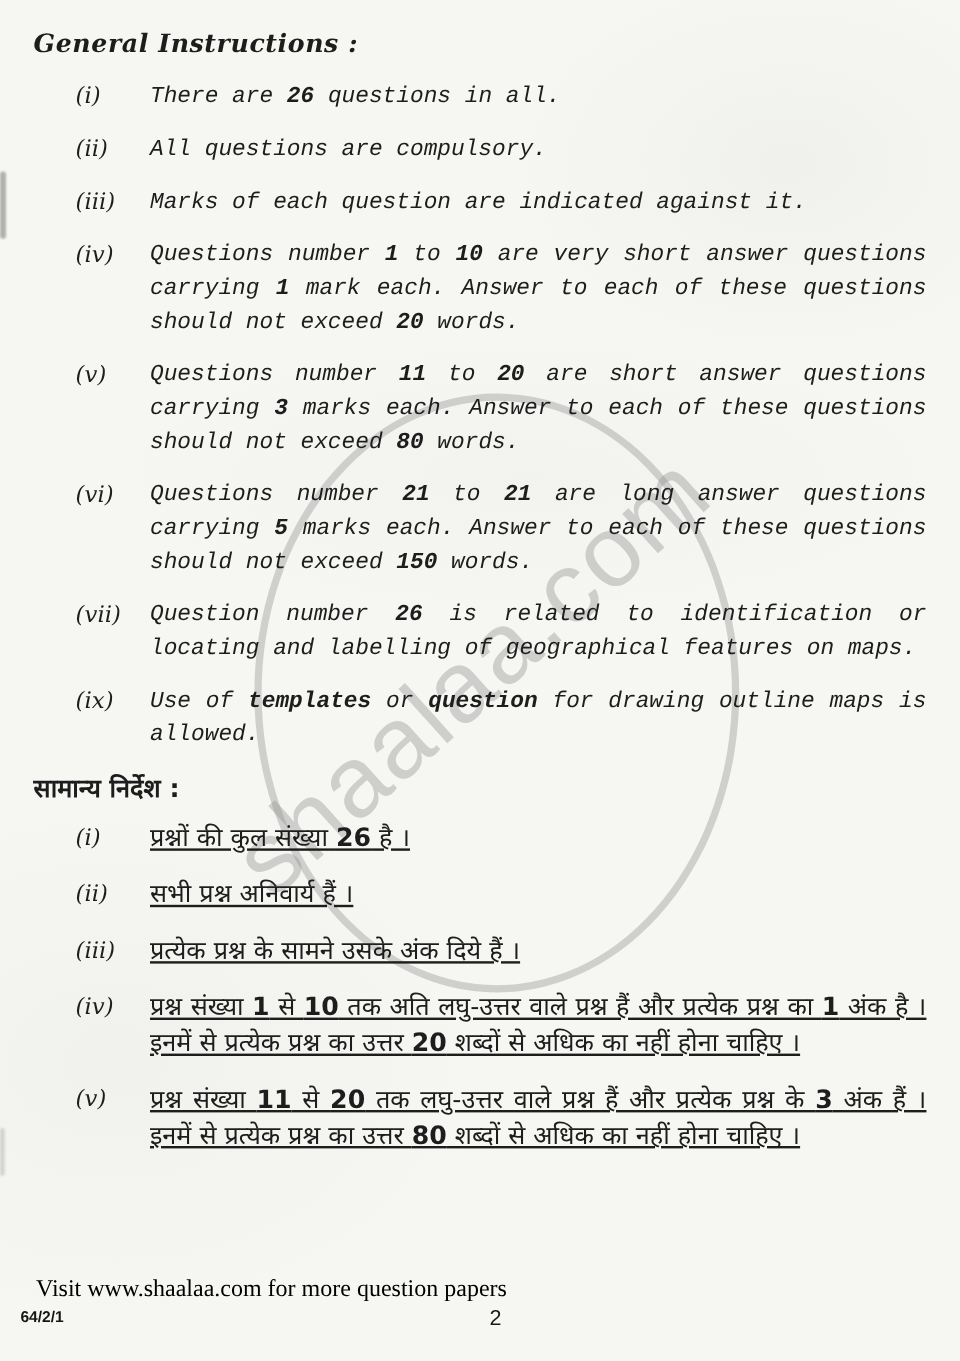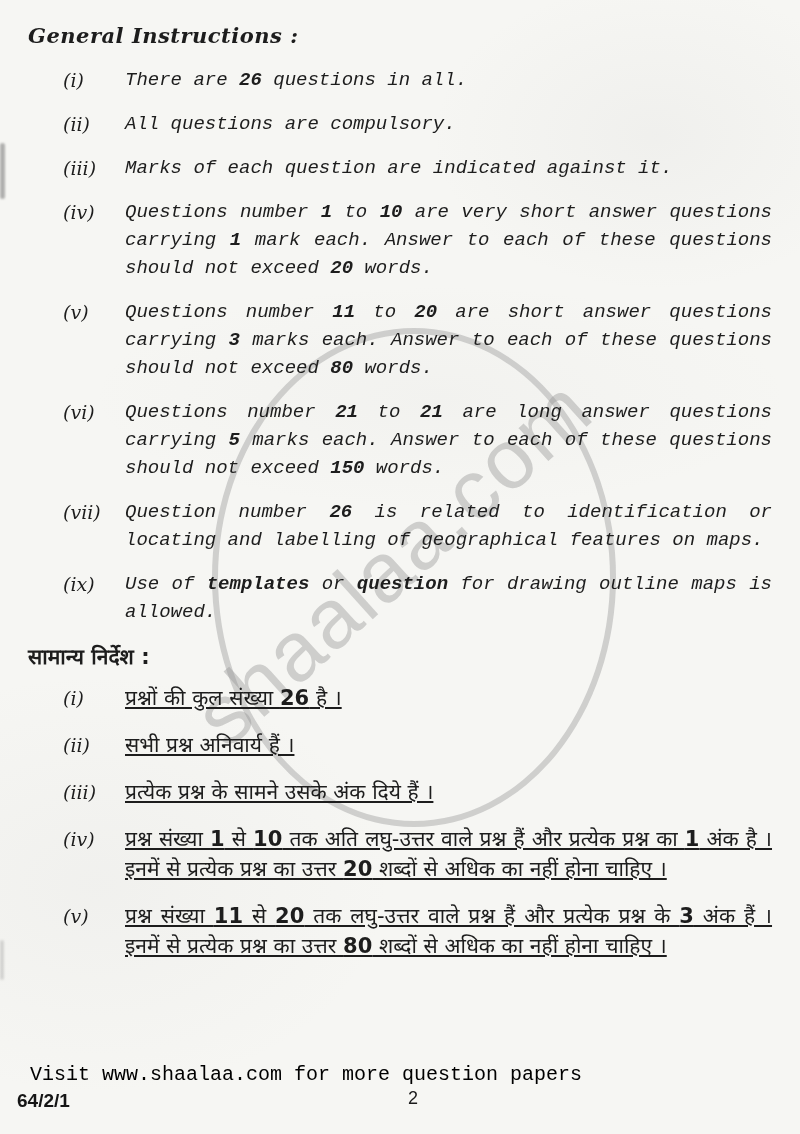--- a/index.html
+++ b/index.html
@@ -82,25 +82,25 @@
     font-size: 21px; line-height: 30px;
     text-align: justify;
     text-decoration: underline;
   }
 
   
   .footer-layer { position: absolute; z-index: 3; white-space: nowrap; }
   .paper-code {
     left: 17px; top: 1090px;
     font-family: "Liberation Sans", sans-serif;
-    font-size: 19px; font-weight: bold; color: #151515;
+    font-size: 13px; font-weight: bold; color: #151515;
   }
   .footer-note {
     left: 30px; top: 1063px;
-    font-family: Liberation Mono, monospace;
+    font-family: Liberation Serif, serif;
     font-size: 20px; color: #000;
   }
   .page-num {
     left: 408px; top: 1088px;
     font-family: "Liberation Sans", sans-serif;
     font-size: 18px; color: #1a1a1a;
   }
 </style>
 </head>
 <body>

